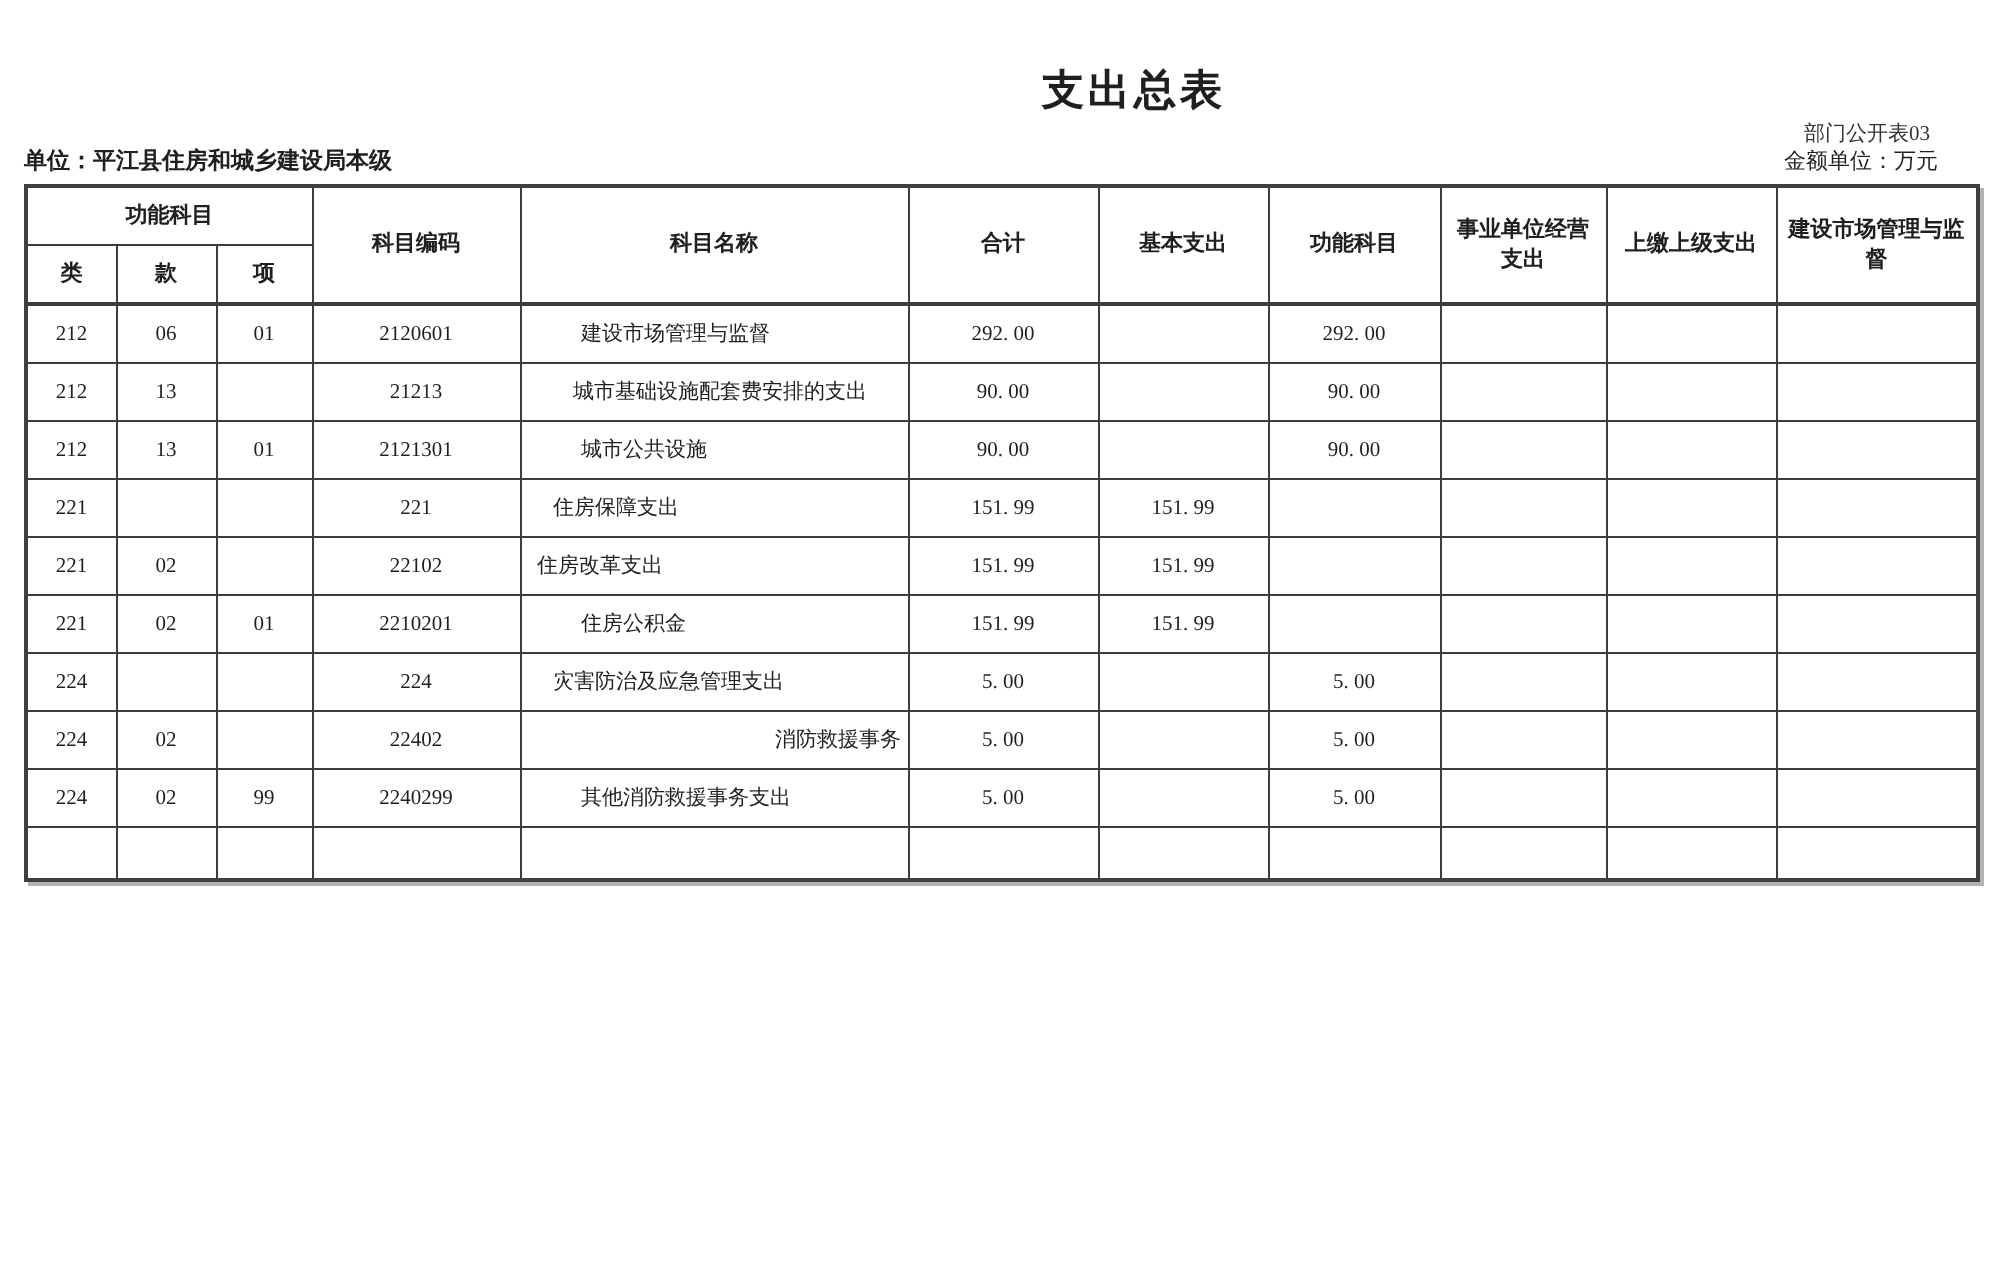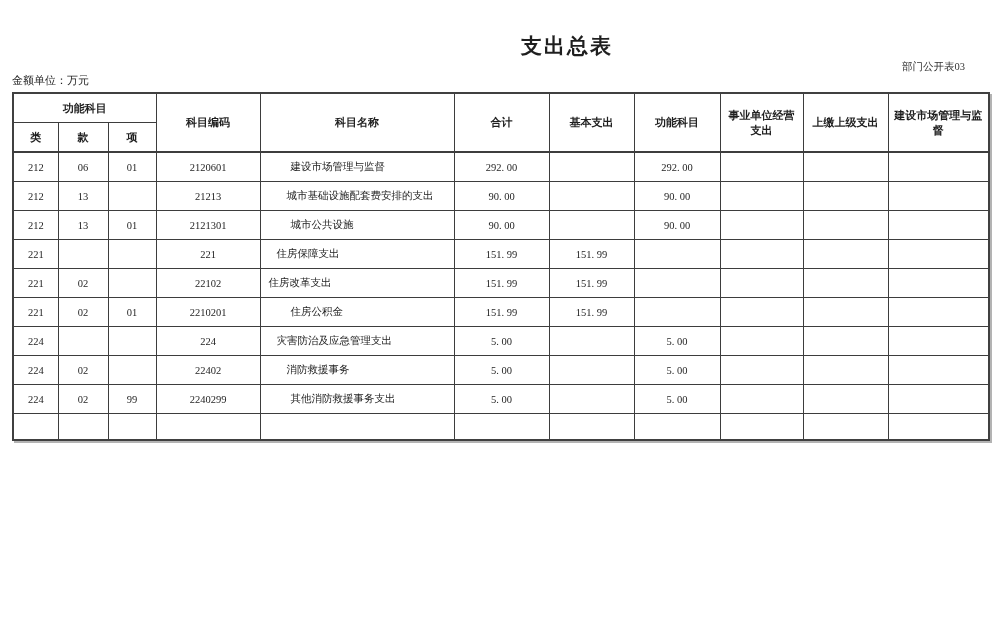--- a/index.html
+++ b/index.html
@@ -20,21 +20,21 @@
     position:relative;left:67px;
     font-size:21px;line-height:24px;font-weight:bold;
     font-family:"Liberation Sans","DejaVu Sans",sans-serif;
     letter-spacing:2px;
   }
   .meta-row{
     display:flex;justify-content:space-between;align-items:flex-end;
     margin:15px 12px 4px 12px;
   }
   .unit-label{font-size:11.5px;font-weight:bold;}
-  .amount-unit-label{font-size:11px;margin-right:0;}
+  .amount-unit-label{font-size:11px;margin-right:19px;}
   table.main{
     margin:0 12px;
     width:976px;
     border-collapse:collapse;
     table-layout:fixed;
     border:2px solid #404040;
     box-shadow:2px 2px 0 #b3b3b3;
   }
   table.main th, table.main td{
     border:1px solid #3d3d3d;
@@ -63,20 +63,21 @@
   td.num{text-align:center;padding-right:3px;}
 </style>
 </head>
 <body>
 
 <div class="corner-note">部门公开表03</div>
 
 <div class="page-title">支出总表</div>
 
 <div class="meta-row">
+  <span class="unit-label">单位：平江县住房和城乡建设局本级</span>
   <span class="amount-unit-label">金额单位：万元</span>
 </div>
 
 <table class="main">
   <colgroup>
     <col style="width:45px">
       <col style="width:50px">
       <col style="width:48px">
     <col style="width:104px">
       <col style="width:194px">
@@ -195,21 +196,21 @@
     <td class="num">5. 00</td>
     <td class="num"></td>
     <td class="num"></td>
     <td class="num"></td>
   </tr>
       <tr>
     <td class="c">224</td>
     <td class="c">02</td>
     <td class="c"></td>
     <td class="c">22402</td>
-    <td class="name" style="padding-left: 26px;">消防救援事务</td>
+    <td class="name" style="padding-left: 26px; text-align: right;">消防救援事务</td>
     <td class="num">5. 00</td>
     <td class="num"></td>
     <td class="num">5. 00</td>
     <td class="num"></td>
     <td class="num"></td>
     <td class="num"></td>
   </tr>
       <tr>
     <td class="c">224</td>
     <td class="c">02</td>

